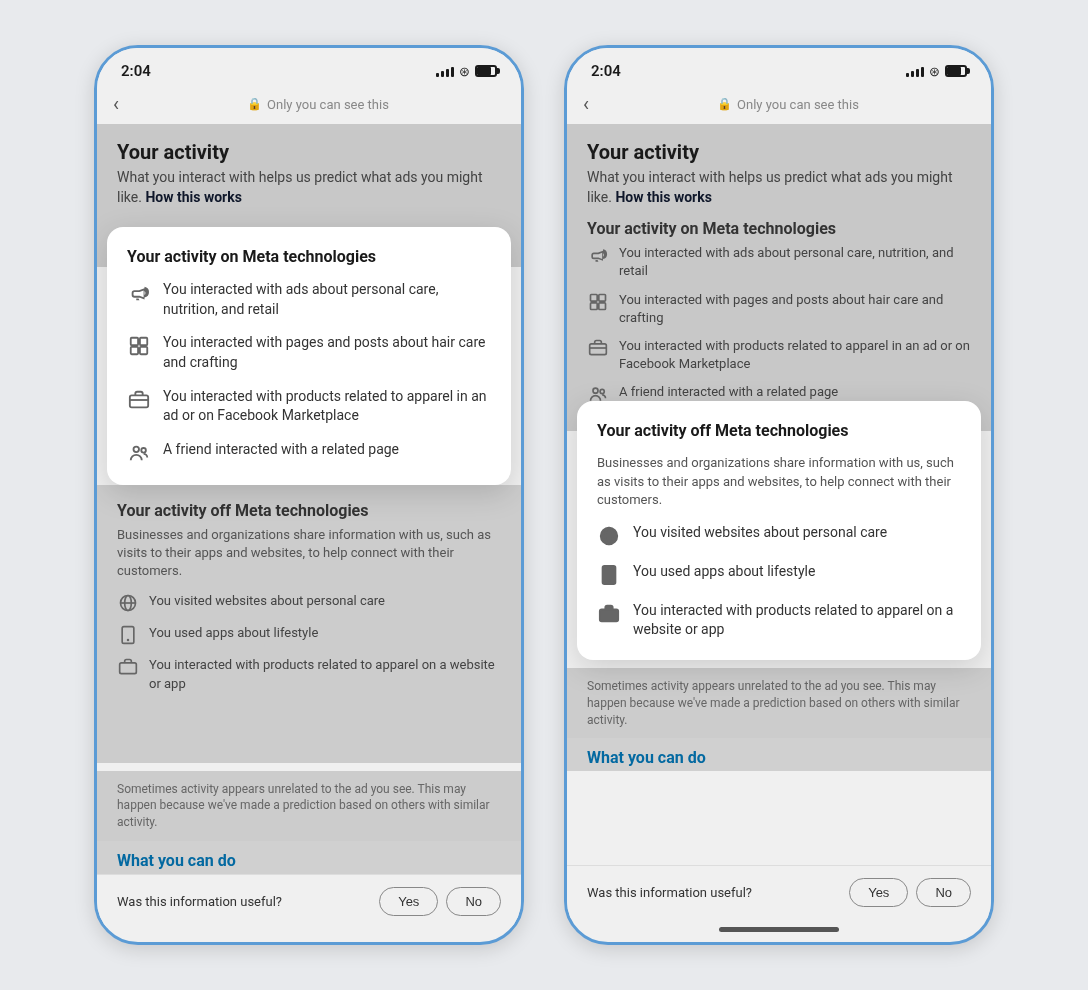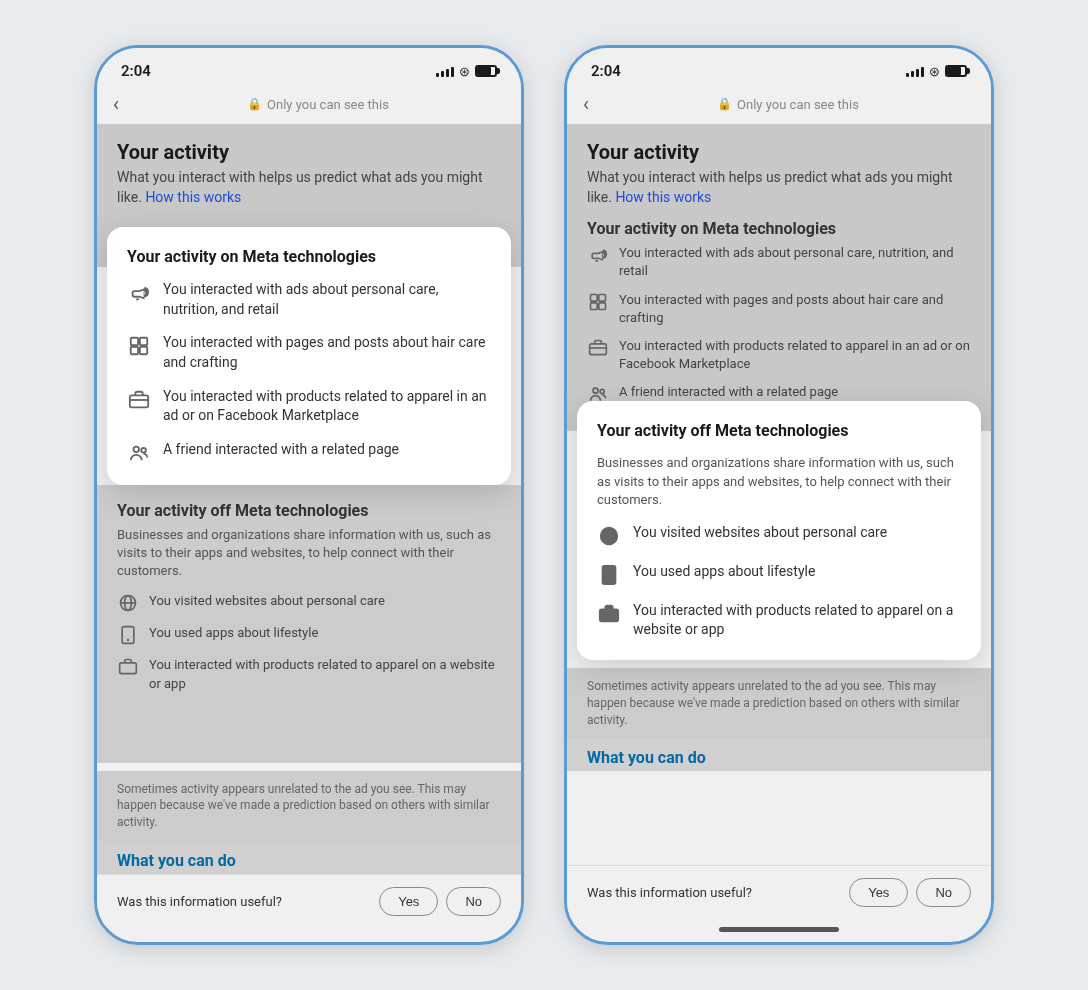--- a/index.html
+++ b/index.html
@@ -129,21 +129,22 @@
       font-weight: 700;
       color: #1a1a1a;
       margin-bottom: 4px;
     }
     .activity-subtitle {
       font-size: 14px;
       color: #444;
       line-height: 1.4;
     }
     .activity-subtitle .link {
-      color: #1d4ed8;
+      color: #0f172a;
+      font-weight: bold;
     }
     
     .white-card {
       background: white;
       border-radius: 16px;
       padding: 20px;
       margin: 0 10px;
       box-shadow: 0 8px 30px rgba(0,0,0,0.15);
       position: relative;
       z-index: 10;

